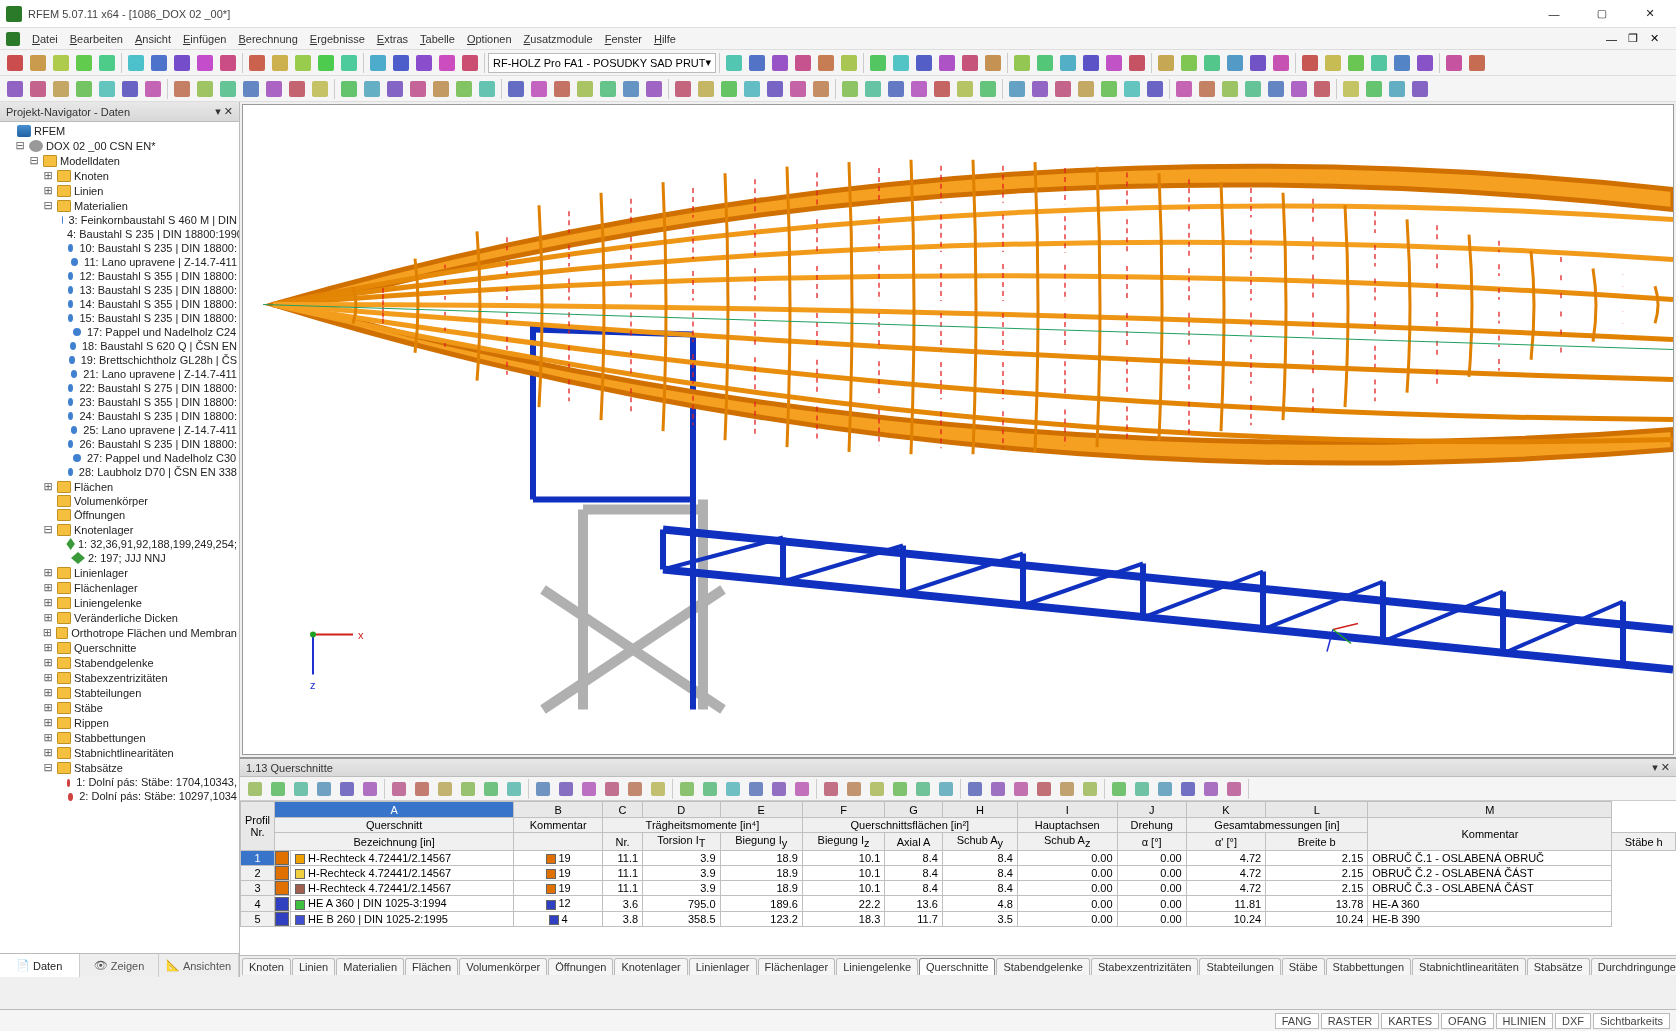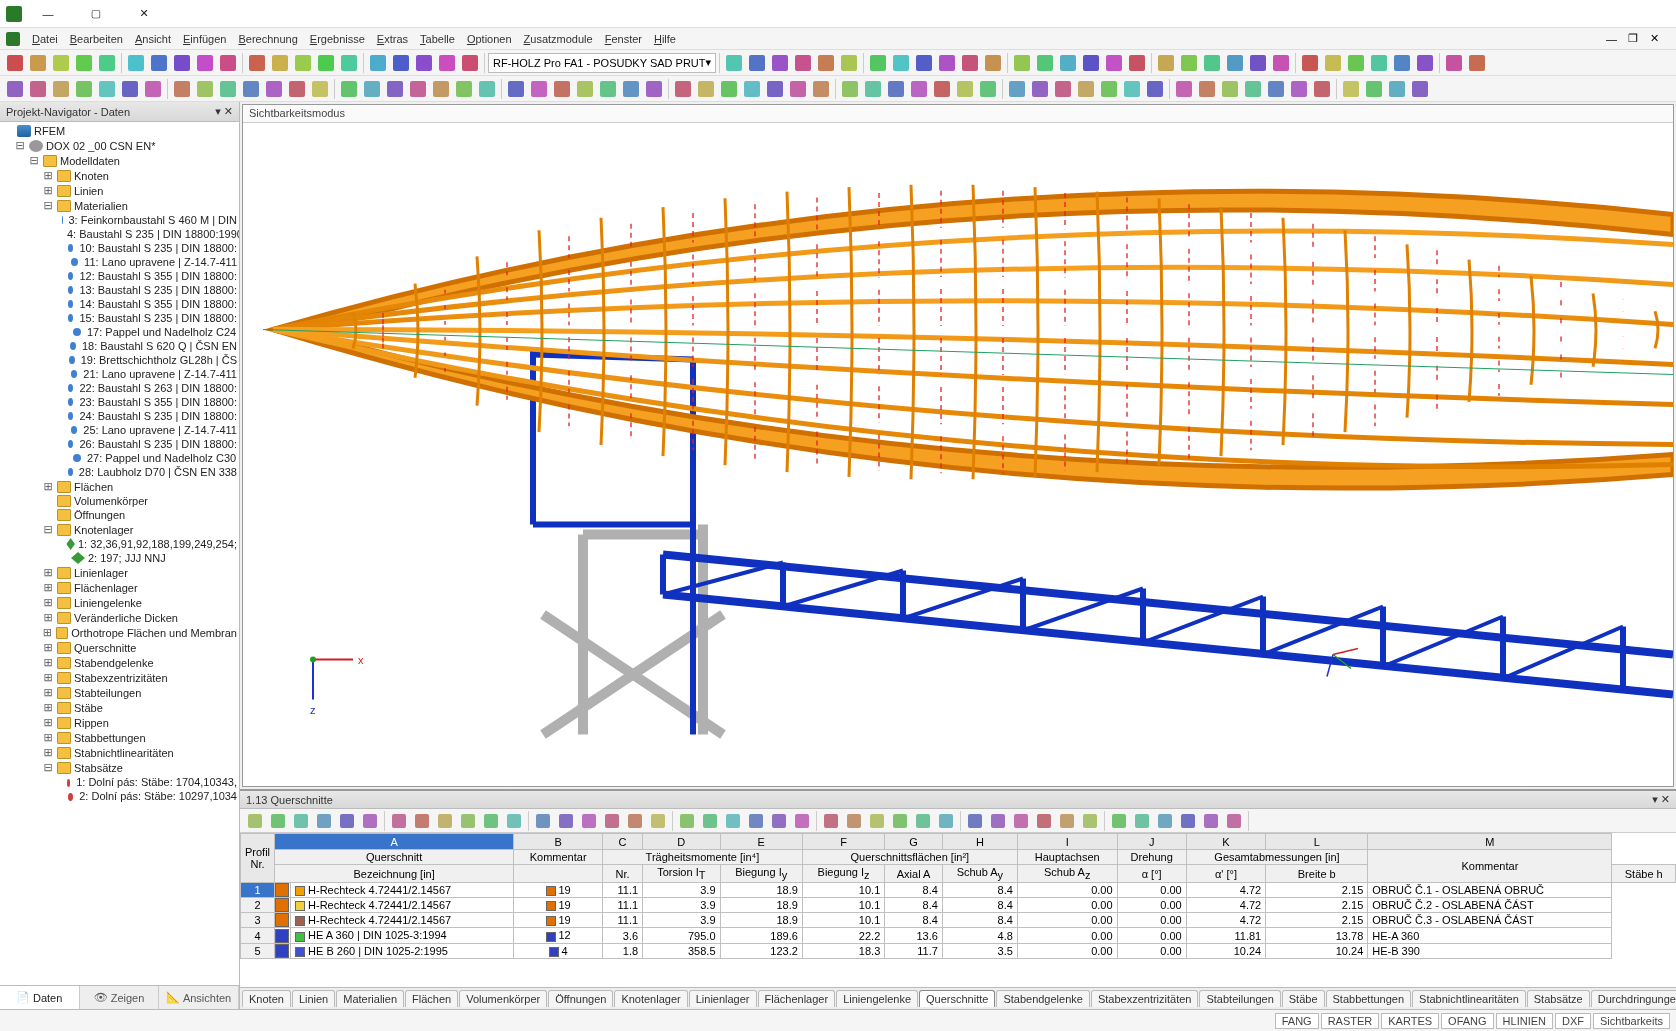--- a/index.html
+++ b/index.html
@@ -52,29 +52,30 @@
 table.grid th.col-letter { background:#e8e8e8; height:16px; }
 table.grid th.sel { background:#3874c9; color:#fff; }
 table.grid td.rownum { background:#f0f0f0; text-align:center; width:30px; }
 table.grid td.rownum.sel { background:#3874c9; color:#fff; }
 table.grid td.num { text-align:right; }
 table.grid td.swatch-cell { width:16px; padding:0; }
 .swatch { width:14px; height:14px; display:inline-block; vertical-align:middle; border:1px solid #666; }
 .lp-tabs { height:22px; display:flex; align-items:center; background:#eee; border-top:1px solid #bbb; padding:0 2px; overflow:hidden; }
 .lp-tab { padding:2px 6px; border:1px solid #bbb; border-bottom:none; background:#f5f5f5; margin-right:1px; color:#333; border-radius:3px 3px 0 0; }
 .lp-tab.active { background:#fff; font-weight:normal; border-color:#888; }
-.statusbar { height:22px; background:#f5f5f5; border-top:1px solid #bbb; display:flex; align-items:center; justify-content:flex-end; padding:0 6px; gap:2px; }
+.statusbar { height:22px; background:#f5f5f5; border-top:1px solid #bbb; display:flex; align-items:center; justify-content:flex-end; padding:0 6px; gap:2px;margin-top:32px; }
 .status-item { padding:1px 6px; border:1px solid #bbb; background:#fff; color:#444; }
 .ico { width:16px; height:16px; display:inline-block; }
 </style>
 </head>
 <body>
 
 <div class="titlebar">
   <div class="logo"></div>
+  <div class="title">RFEM 5.07.11 x64 - [1086_DOX 02 _00*]</div>
   <div class="winbtns">
     <div class="winbtn">—</div>
     <div class="winbtn">▢</div>
     <div class="winbtn">✕</div>
   </div>
 </div>
 
 <div class="menubar">
   <span class="logo" style="width:14px;height:14px;background:#2a7a2a;border-radius:2px;margin-right:4px"></span>
   <span id="menu-items"><span class="mitem"><u>D</u>atei</span><span class="mitem"><u>B</u>earbeiten</span><span class="mitem"><u>A</u>nsicht</span><span class="mitem"><u>E</u>infügen</span><span class="mitem"><u>B</u>erechnung</span><span class="mitem"><u>E</u>rgebnisse</span><span class="mitem"><u>E</u>xtras</span><span class="mitem"><u>T</u>abelle</span><span class="mitem"><u>O</u>ptionen</span><span class="mitem"><u>Z</u>usatzmodule</span><span class="mitem"><u>F</u>enster</span><span class="mitem"><u>H</u>ilfe</span></span>
@@ -541,21 +542,21 @@
           <span>19: Brettschichtholz GL28h | ČS</span>
         </div>
         <div class="tree-item l4">
           <span class="tree-toggle"></span>
           <span class="tree-icon dot"></span>
           <span>21: Lano upravene | Z-14.7-411</span>
         </div>
         <div class="tree-item l4">
           <span class="tree-toggle"></span>
           <span class="tree-icon dot"></span>
-          <span>22: Baustahl S 263 | DIN 18800:</span>
+          <span>22: Baustahl S 275 | DIN 18800:</span>
         </div>
         <div class="tree-item l4">
           <span class="tree-toggle"></span>
           <span class="tree-icon dot"></span>
           <span>23: Baustahl S 355 | DIN 18800:</span>
         </div>
         <div class="tree-item l4">
           <span class="tree-toggle"></span>
           <span class="tree-icon dot"></span>
           <span>24: Baustahl S 235 | DIN 18800:</span>
@@ -702,21 +703,20 @@
         </div>
       <div class="nav-tab">
           <span>📐</span>
           <span>Ansichten</span>
         </div>
     </div>
   </div>
 
   <div class="center">
     <div class="viewport-wrap">
-      <div class="vp-header">Sichtbarkeitsmodus</div>
       <div class="viewport">
         <svg viewBox="0 0 1430 560">
 
           <defs>
             <linearGradient id="og" x1="0" y1="0" x2="0" y2="1">
               <stop offset="0" stop-color="#f5a020"></stop>
                 <stop offset="1" stop-color="#e08000"></stop>
             </linearGradient>
           </defs>
 
@@ -1184,21 +1184,21 @@
                 <td class="num">0.00</td>
                 <td class="num">11.81</td>
                 <td class="num">13.78</td>
                 <td>HE-A 360</td>
               </tr>
               <tr>
                 <td class="rownum">5</td>
                 <td class="swatch-cell"><span class="swatch" style="background:#3040c0"></span></td>
                 <td><span class="swatch" style="background:#4050d0;width:10px;height:10px;margin-right:3px"></span>HE B 260 | DIN 1025-2:1995</td>
                 <td style="text-align:center"><span class="swatch" style="background:#3040c0;width:10px;height:10px;margin-right:3px"></span>4</td>
-                <td class="num">1.8</td>
+                <td class="num">3.8</td>
                 <td class="num">358.5</td>
                 <td class="num">123.2</td>
                 <td class="num">18.3</td>
                 <td class="num">11.7</td>
                 <td class="num">3.5</td>
                 <td class="num">0.00</td>
                 <td class="num">0.00</td>
                 <td class="num">10.24</td>
                 <td class="num">10.24</td>
                 <td>HE-B 390</td>

